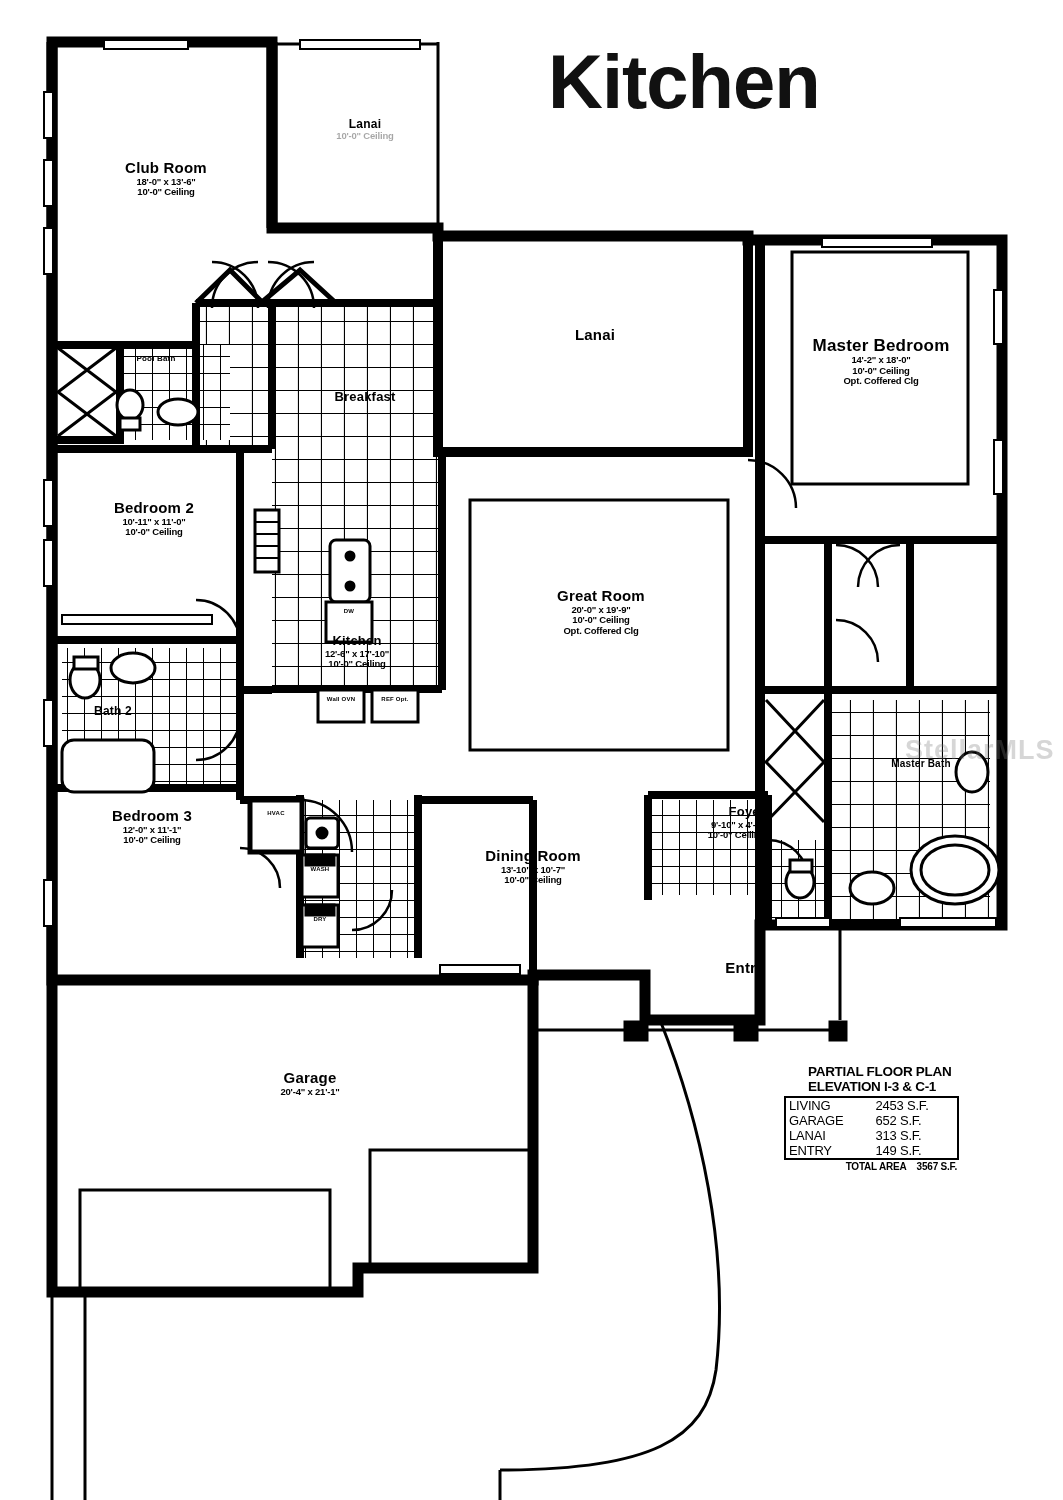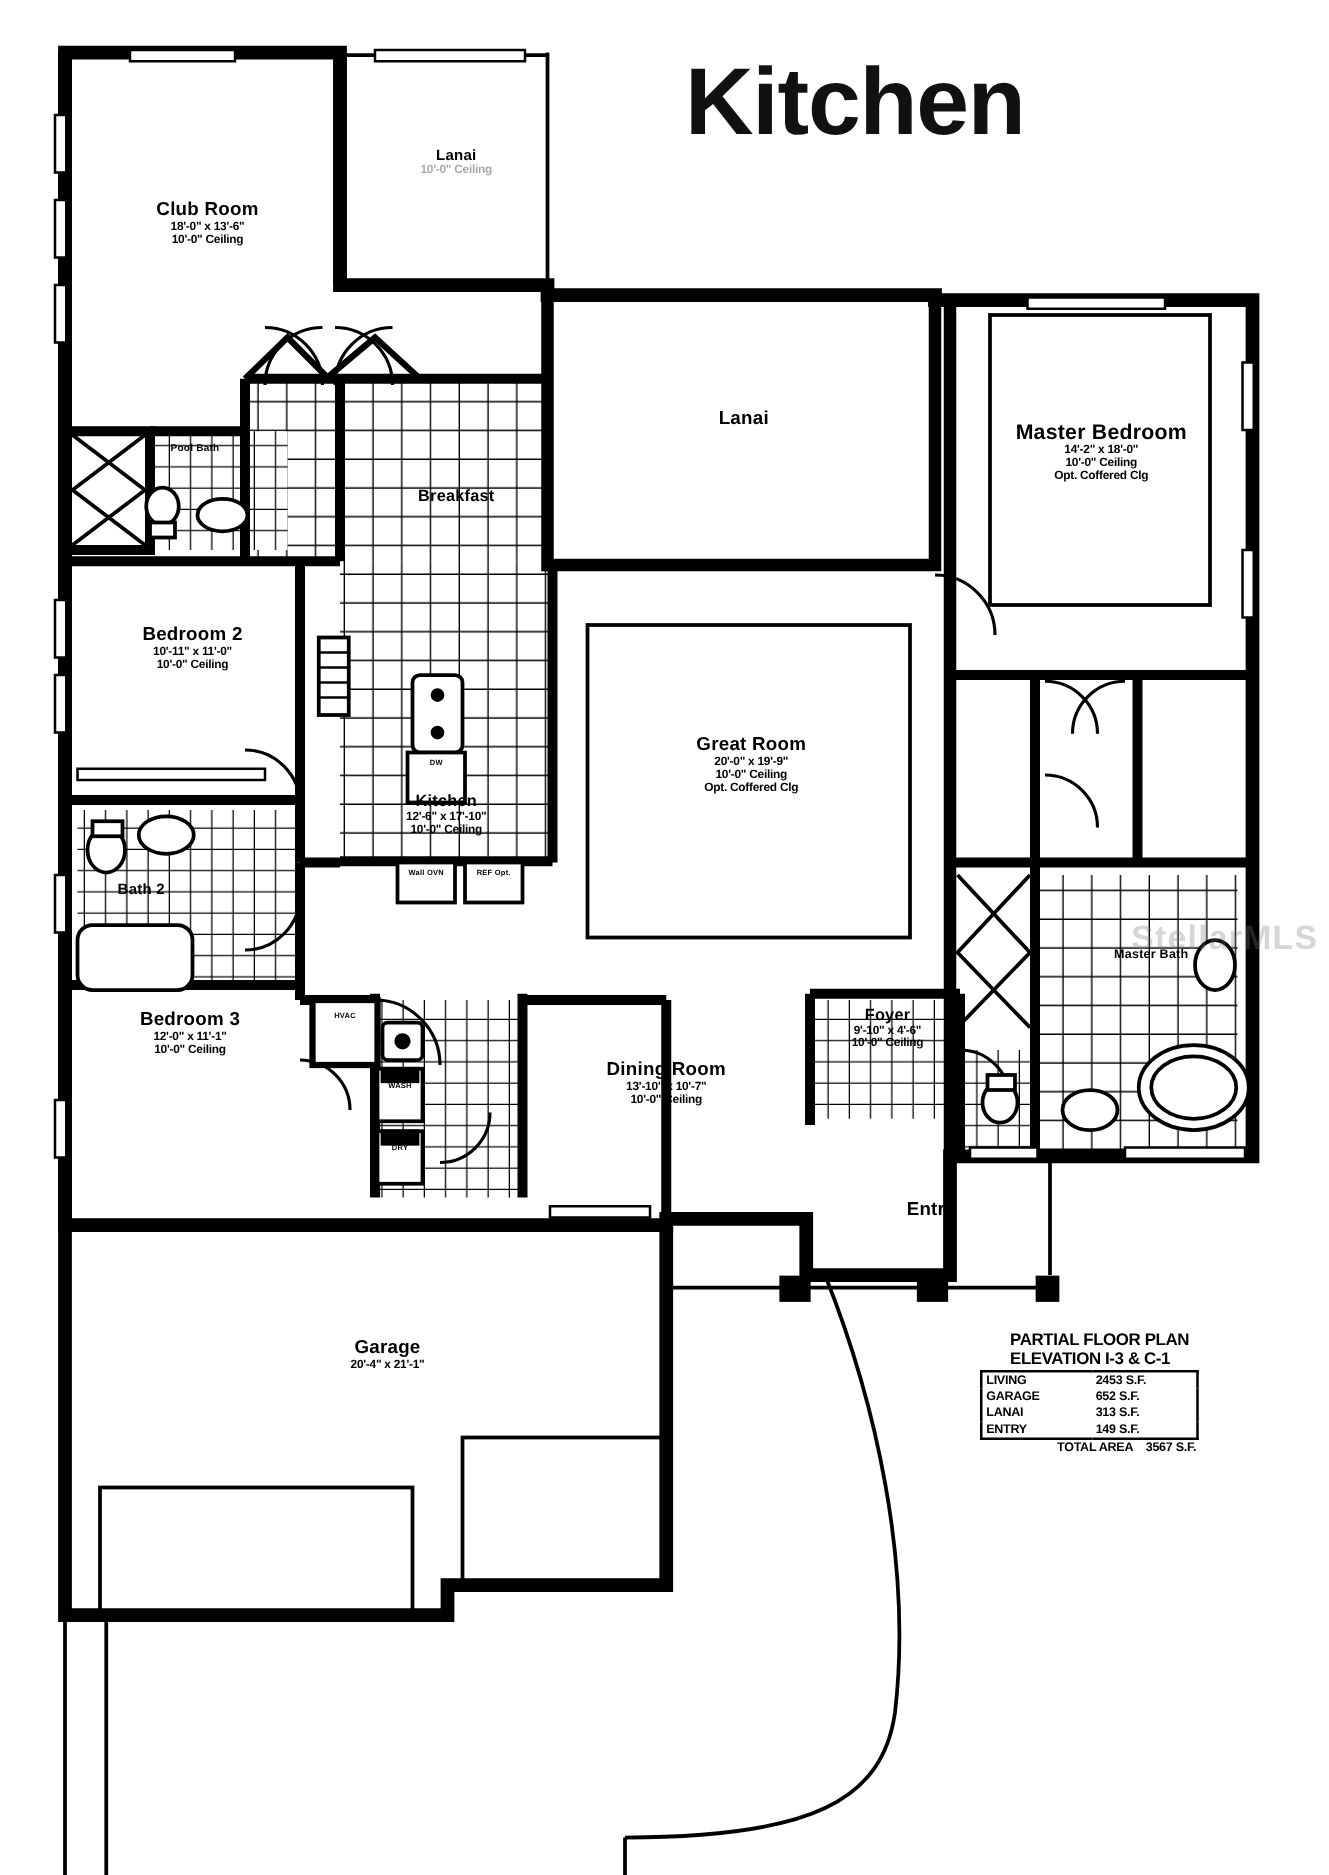--- a/index.html
+++ b/index.html
@@ -45,21 +45,21 @@
   .areabox .hd1,.areabox .hd2{
     font-size:13.5px;font-weight:bold;letter-spacing:-.3px;line-height:1.12;padding-left:24px;
   }
   .areabox table{
     border-collapse:collapse;
     width:100%;
     border:2px solid #000;
     margin-top:2px;
   }
   .areabox td{
-    font-size:10px;font-weight:bold;letter-spacing:-.2px;
+    font-size:13px;font-weight:normal;letter-spacing:-.2px;
     padding:0 3px;height:13px;
   }
   .areabox td.val{text-align:left;}
   .areabox .total{
     font-size:10px;font-weight:bold;text-align:right;
     padding-right:2px;margin-top:1px;letter-spacing:-.2px;
   }
   .wm{
     position:absolute;
     left:905px;top:735px;
@@ -298,21 +298,21 @@
     <span class="dm">12'-6" x 17'-10"</span>
     <span class="dm">10'-0" Ceiling</span>
   </div>
 
   <div class="rlabel" style="left:448px;top:848px;width:170px;">
     <span class="nm">Dining Room</span>
     <span class="dm">13'-10" x 10'-7"</span>
     <span class="dm">10'-0" Ceiling</span>
   </div>
 
-  <div class="rlabel" style="left:655px;top:805px;width:110px;">
+  <div class="rlabel" style="left:655px;top:805px;width:110px;text-align:right;">
     <span class="nm" style="font-size:13px;">Foyer</span>
     <span class="dm">9'-10" x 4'-6"</span>
     <span class="dm">10'-0" Ceiling</span>
   </div>
 
   <div class="rlabel" style="left:230px;top:1070px;width:160px;">
     <span class="nm">Garage</span>
     <span class="dm">20'-4" x 21'-1"</span>
   </div>
 

